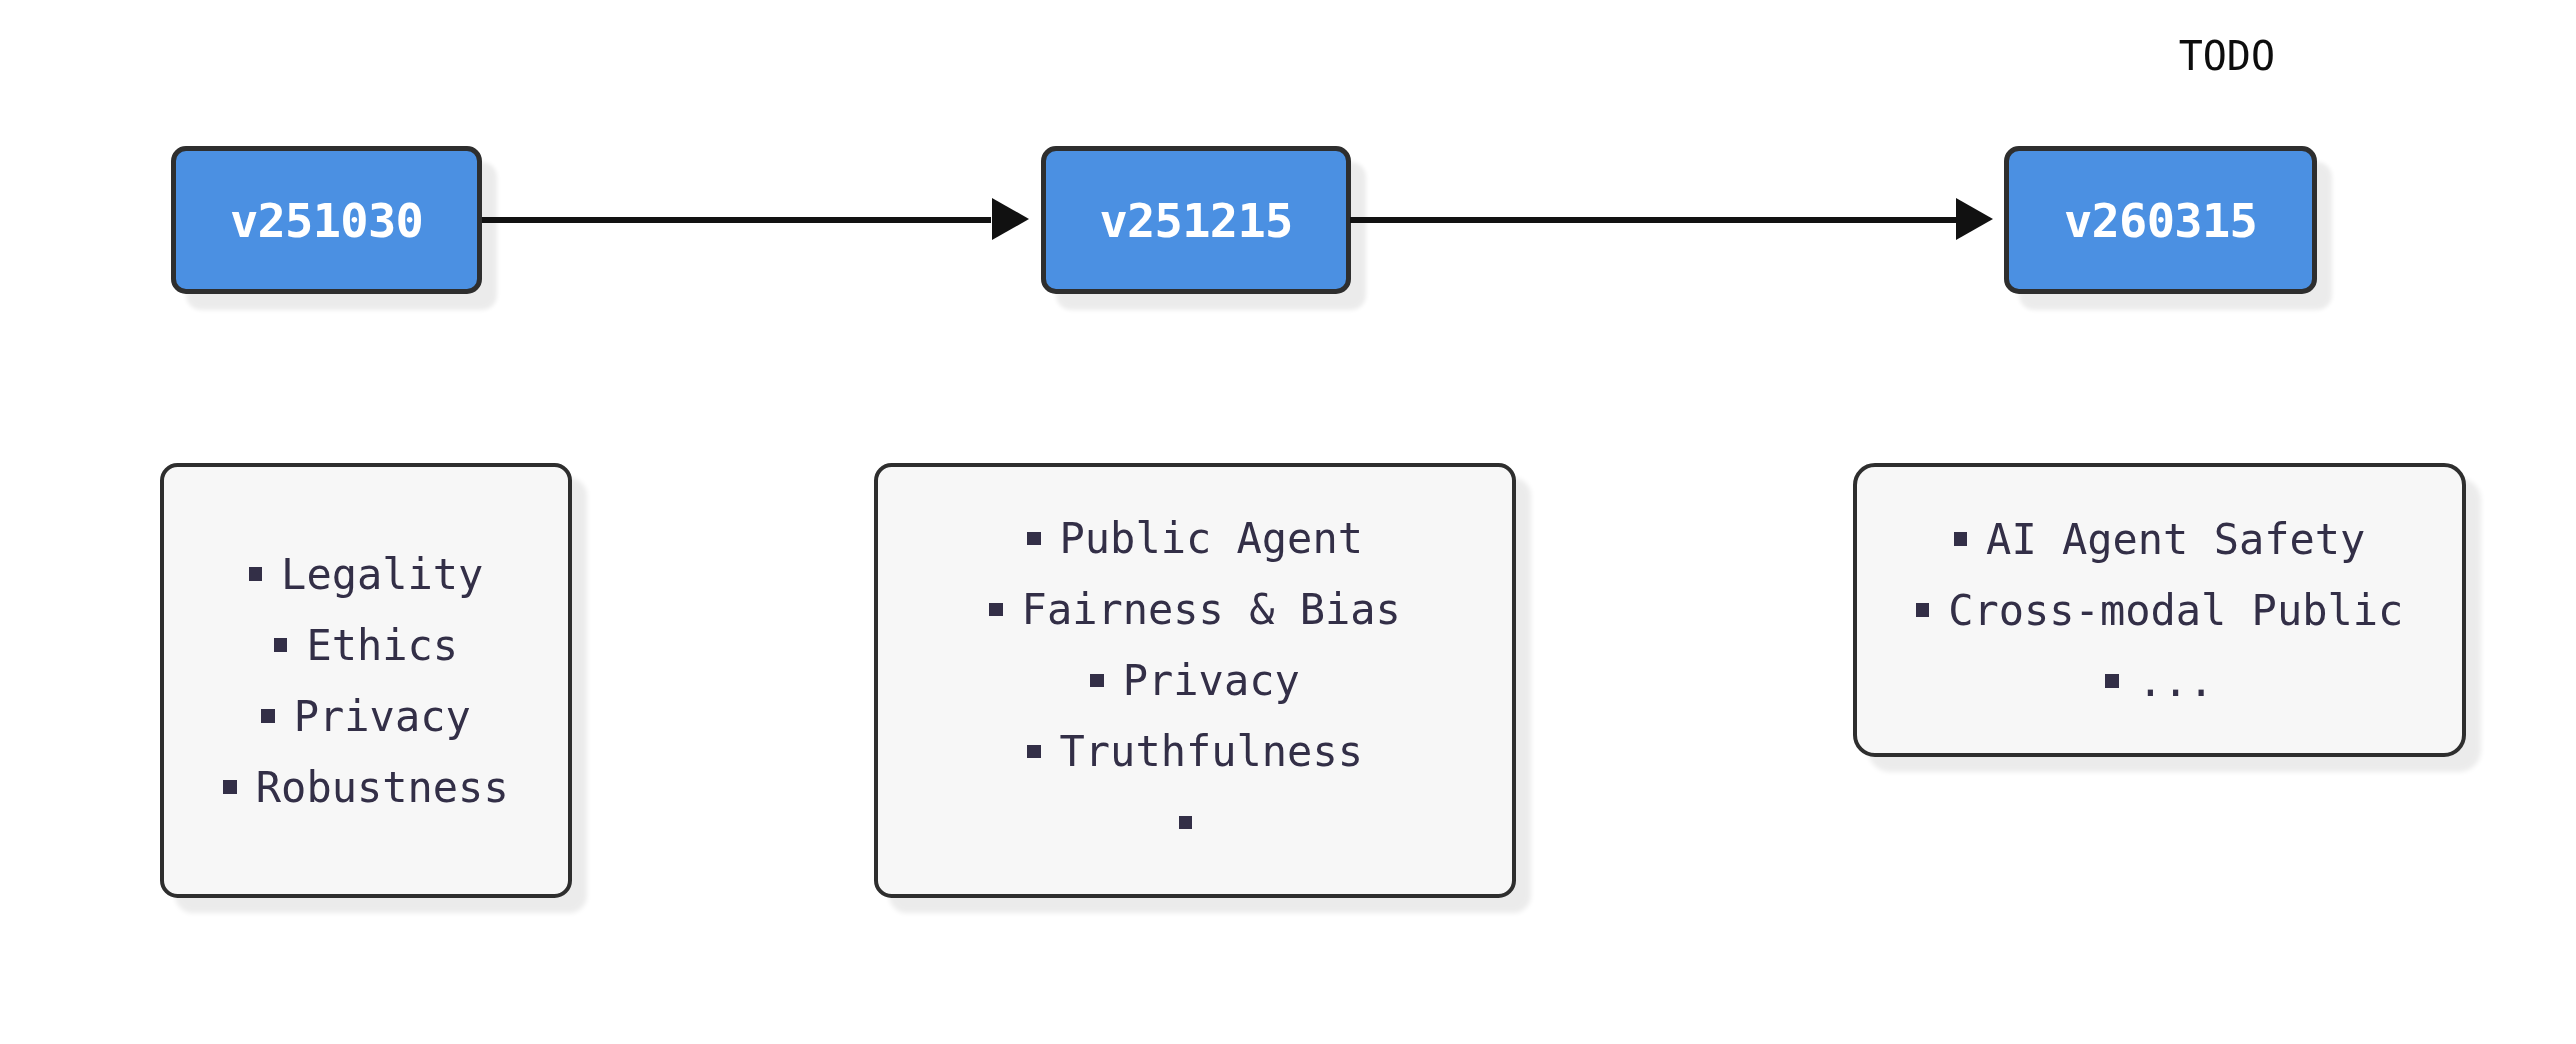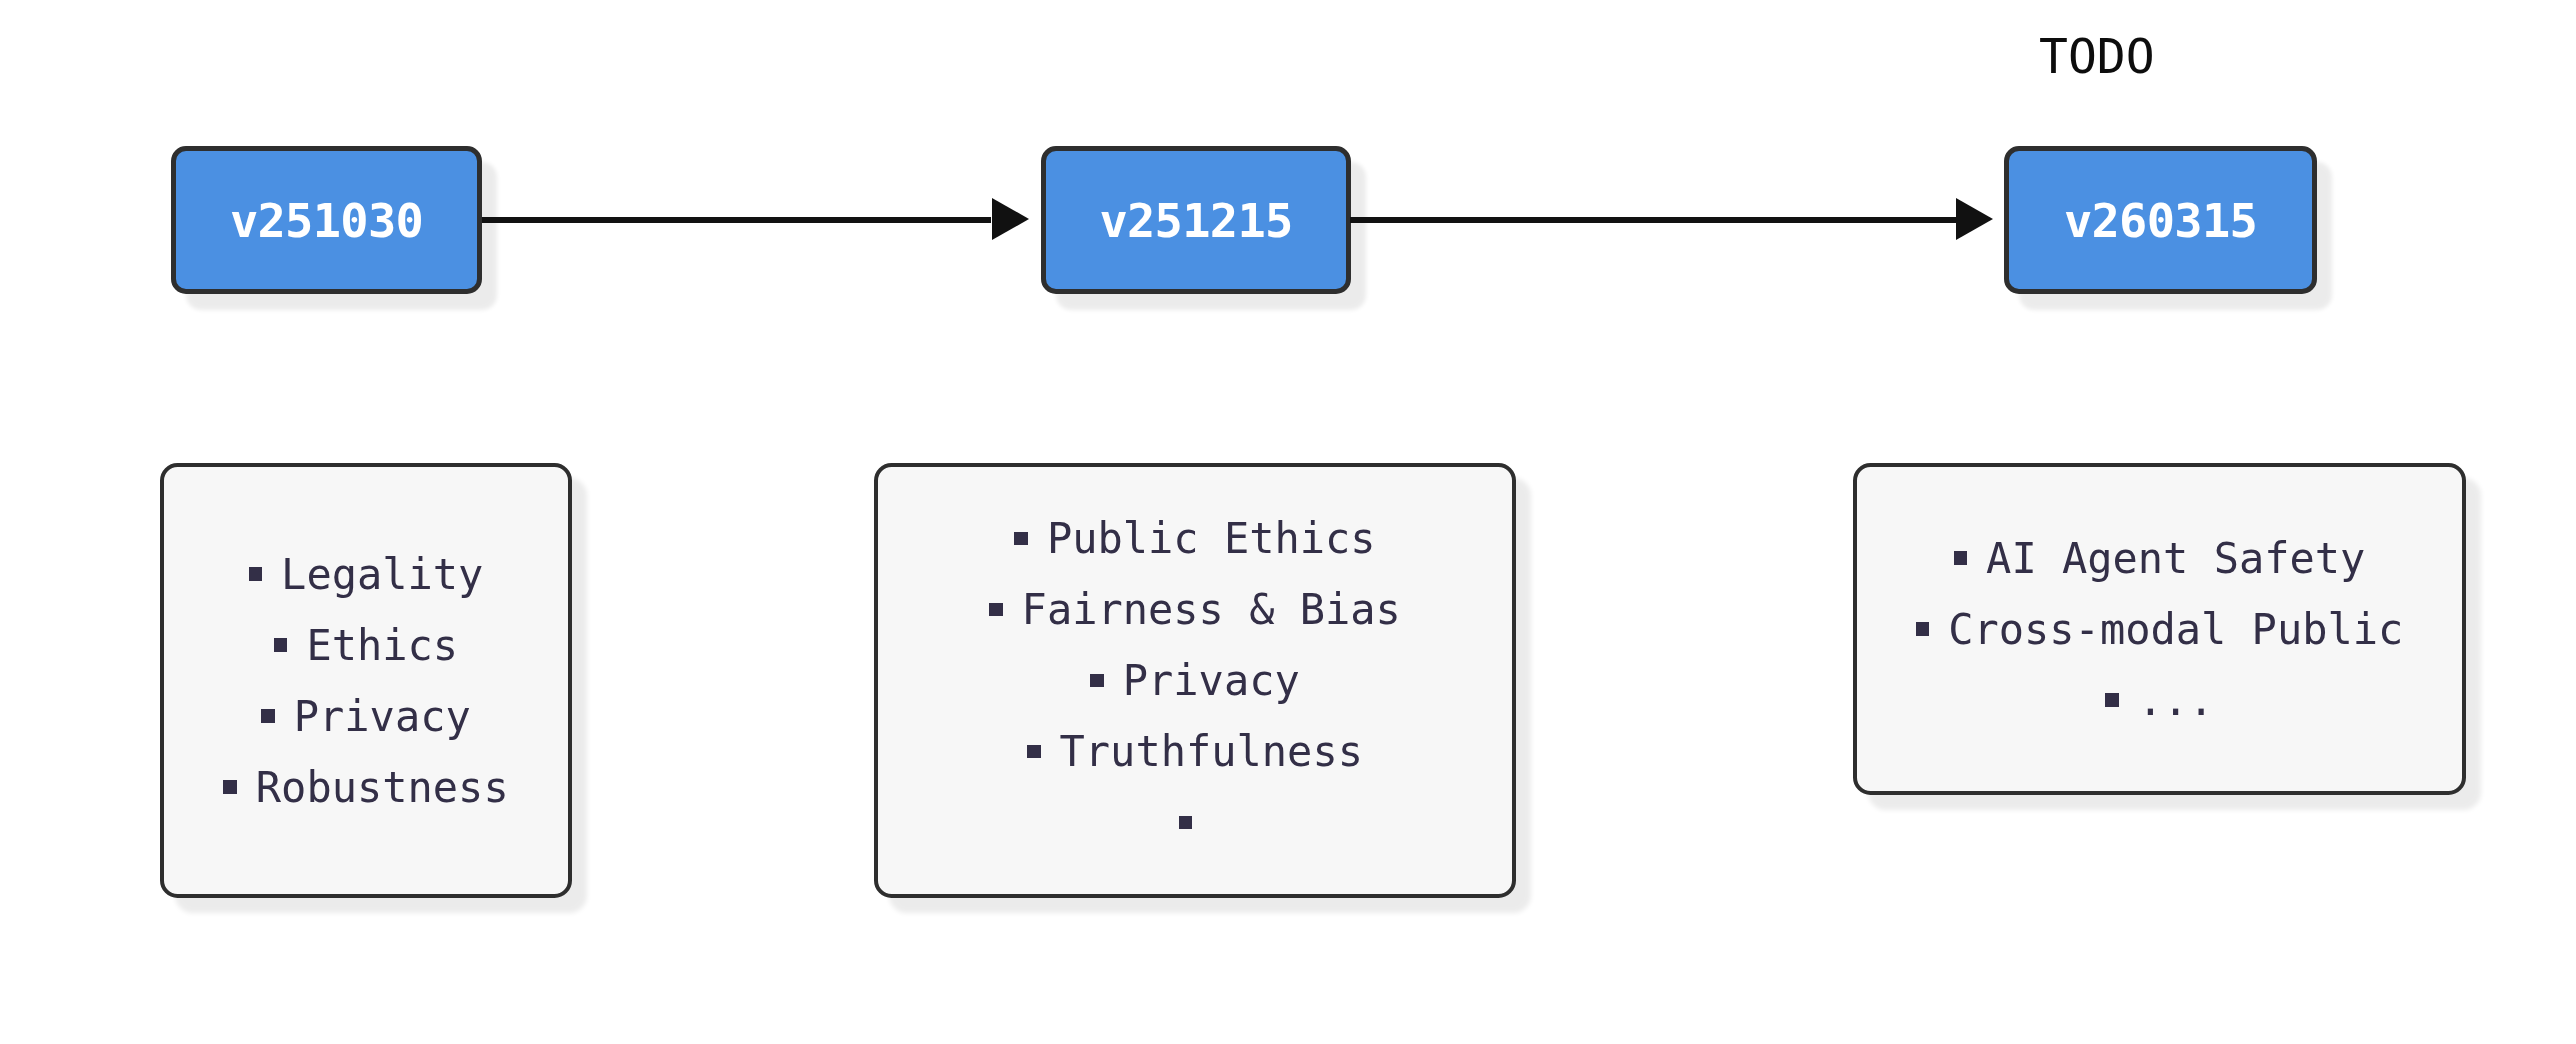--- a/index.html
+++ b/index.html
@@ -16,22 +16,22 @@
     font-family: "DejaVu Sans Mono", "Liberation Mono", monospace;
     overflow: hidden;
   }
 
   
   .todo {
     position: absolute;
     left: 2039px;
     top: 32px;
     width: 236px;
-    text-align: left;
-    font-size: 48px;
+    text-align: right;
+    font-size: 40px;
     line-height: 48px;
     color: var(--annotation_text, #0d0d0d);
     white-space: nowrap;
   }
 
   
   .node {
     position: absolute;
     top: 146px;
     height: 148px;
@@ -87,21 +87,21 @@
     border: 4px solid var(--box_border, #2e2e2e);
     border-radius: 17.5px;
     box-shadow: 15px 15px 5.4px rgba(0, 0, 0, 0.08);
     display: flex;
     flex-direction: column;
     align-items: center;
     justify-content: center;
   }
   .box1 { left: 116px;  width: 412px; height: 435px; margin-left: 44px; }
   .box2 { left: 874px; width: 642px; height: 435px; }
-  .box3 { left: 1853px; width: 613px; height: 332px; }
+  .box3 { left: 1853px; width: 613px; height: 294px; border-radius: 22px; }
 
   .item {
     height: 71px;
     display: flex;
     align-items: center;
     justify-content: center;
     white-space: nowrap;
   }
   .bullet {
     display: inline-block;
@@ -154,21 +154,21 @@
     </div>
     <div class="item">
       <span class="bullet"></span>
       <span class="item-text">Robustness</span>
     </div>
   </div>
 
   <div class="listbox box2">
     <div class="item">
       <span class="bullet"></span>
-      <span class="item-text">Public Ethics</span>
+      <span class="item-text">Public Agent</span>
     </div>
     <div class="item">
       <span class="bullet"></span>
       <span class="item-text">Fairness &amp; Bias</span>
     </div>
     <div class="item">
       <span class="bullet"></span>
       <span class="item-text">Privacy</span>
     </div>
     <div class="item">

